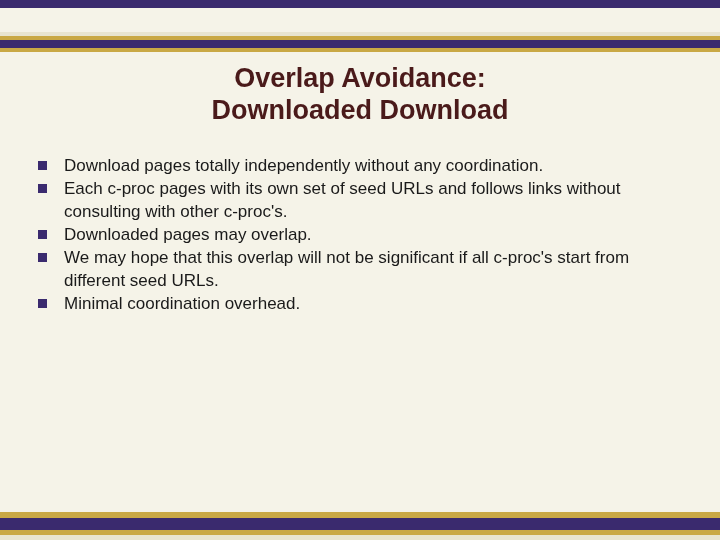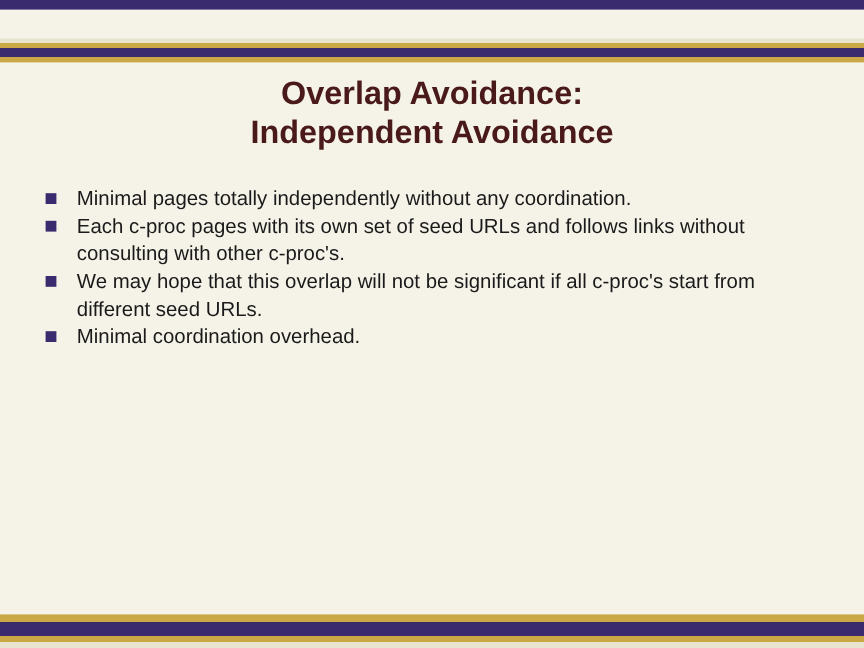--- a/index.html
+++ b/index.html
@@ -77,25 +77,26 @@
   }
 </style>
 </head>
 <body>
 
 <div class="top-stripe"></div>
 <div class="accent-band"></div>
 
 <div class="title-block">
   <div class="title-line">Overlap Avoidance:</div>
-  <div class="title-line">Independent Avoidance</div>
+  <div class="title-line">Downloaded Download</div>
 </div>
 
 <div class="content">
   <ul class="bullets">
-    <li>Minimal pages totally independently without any coordination.</li>
+    <li>Download pages totally independently without any coordination.</li>
     <li>Each c-proc pages with its own set of seed URLs and follows links without consulting with other c-proc's.</li>
+    <li>Downloaded pages may overlap.</li>
     <li>We may hope that this overlap will not be significant if all c-proc's start from different seed URLs.</li>
     <li>Minimal coordination overhead.</li>
   </ul>
 </div>
 
 <div class="bottom-band"></div>
 
 </body></html>

